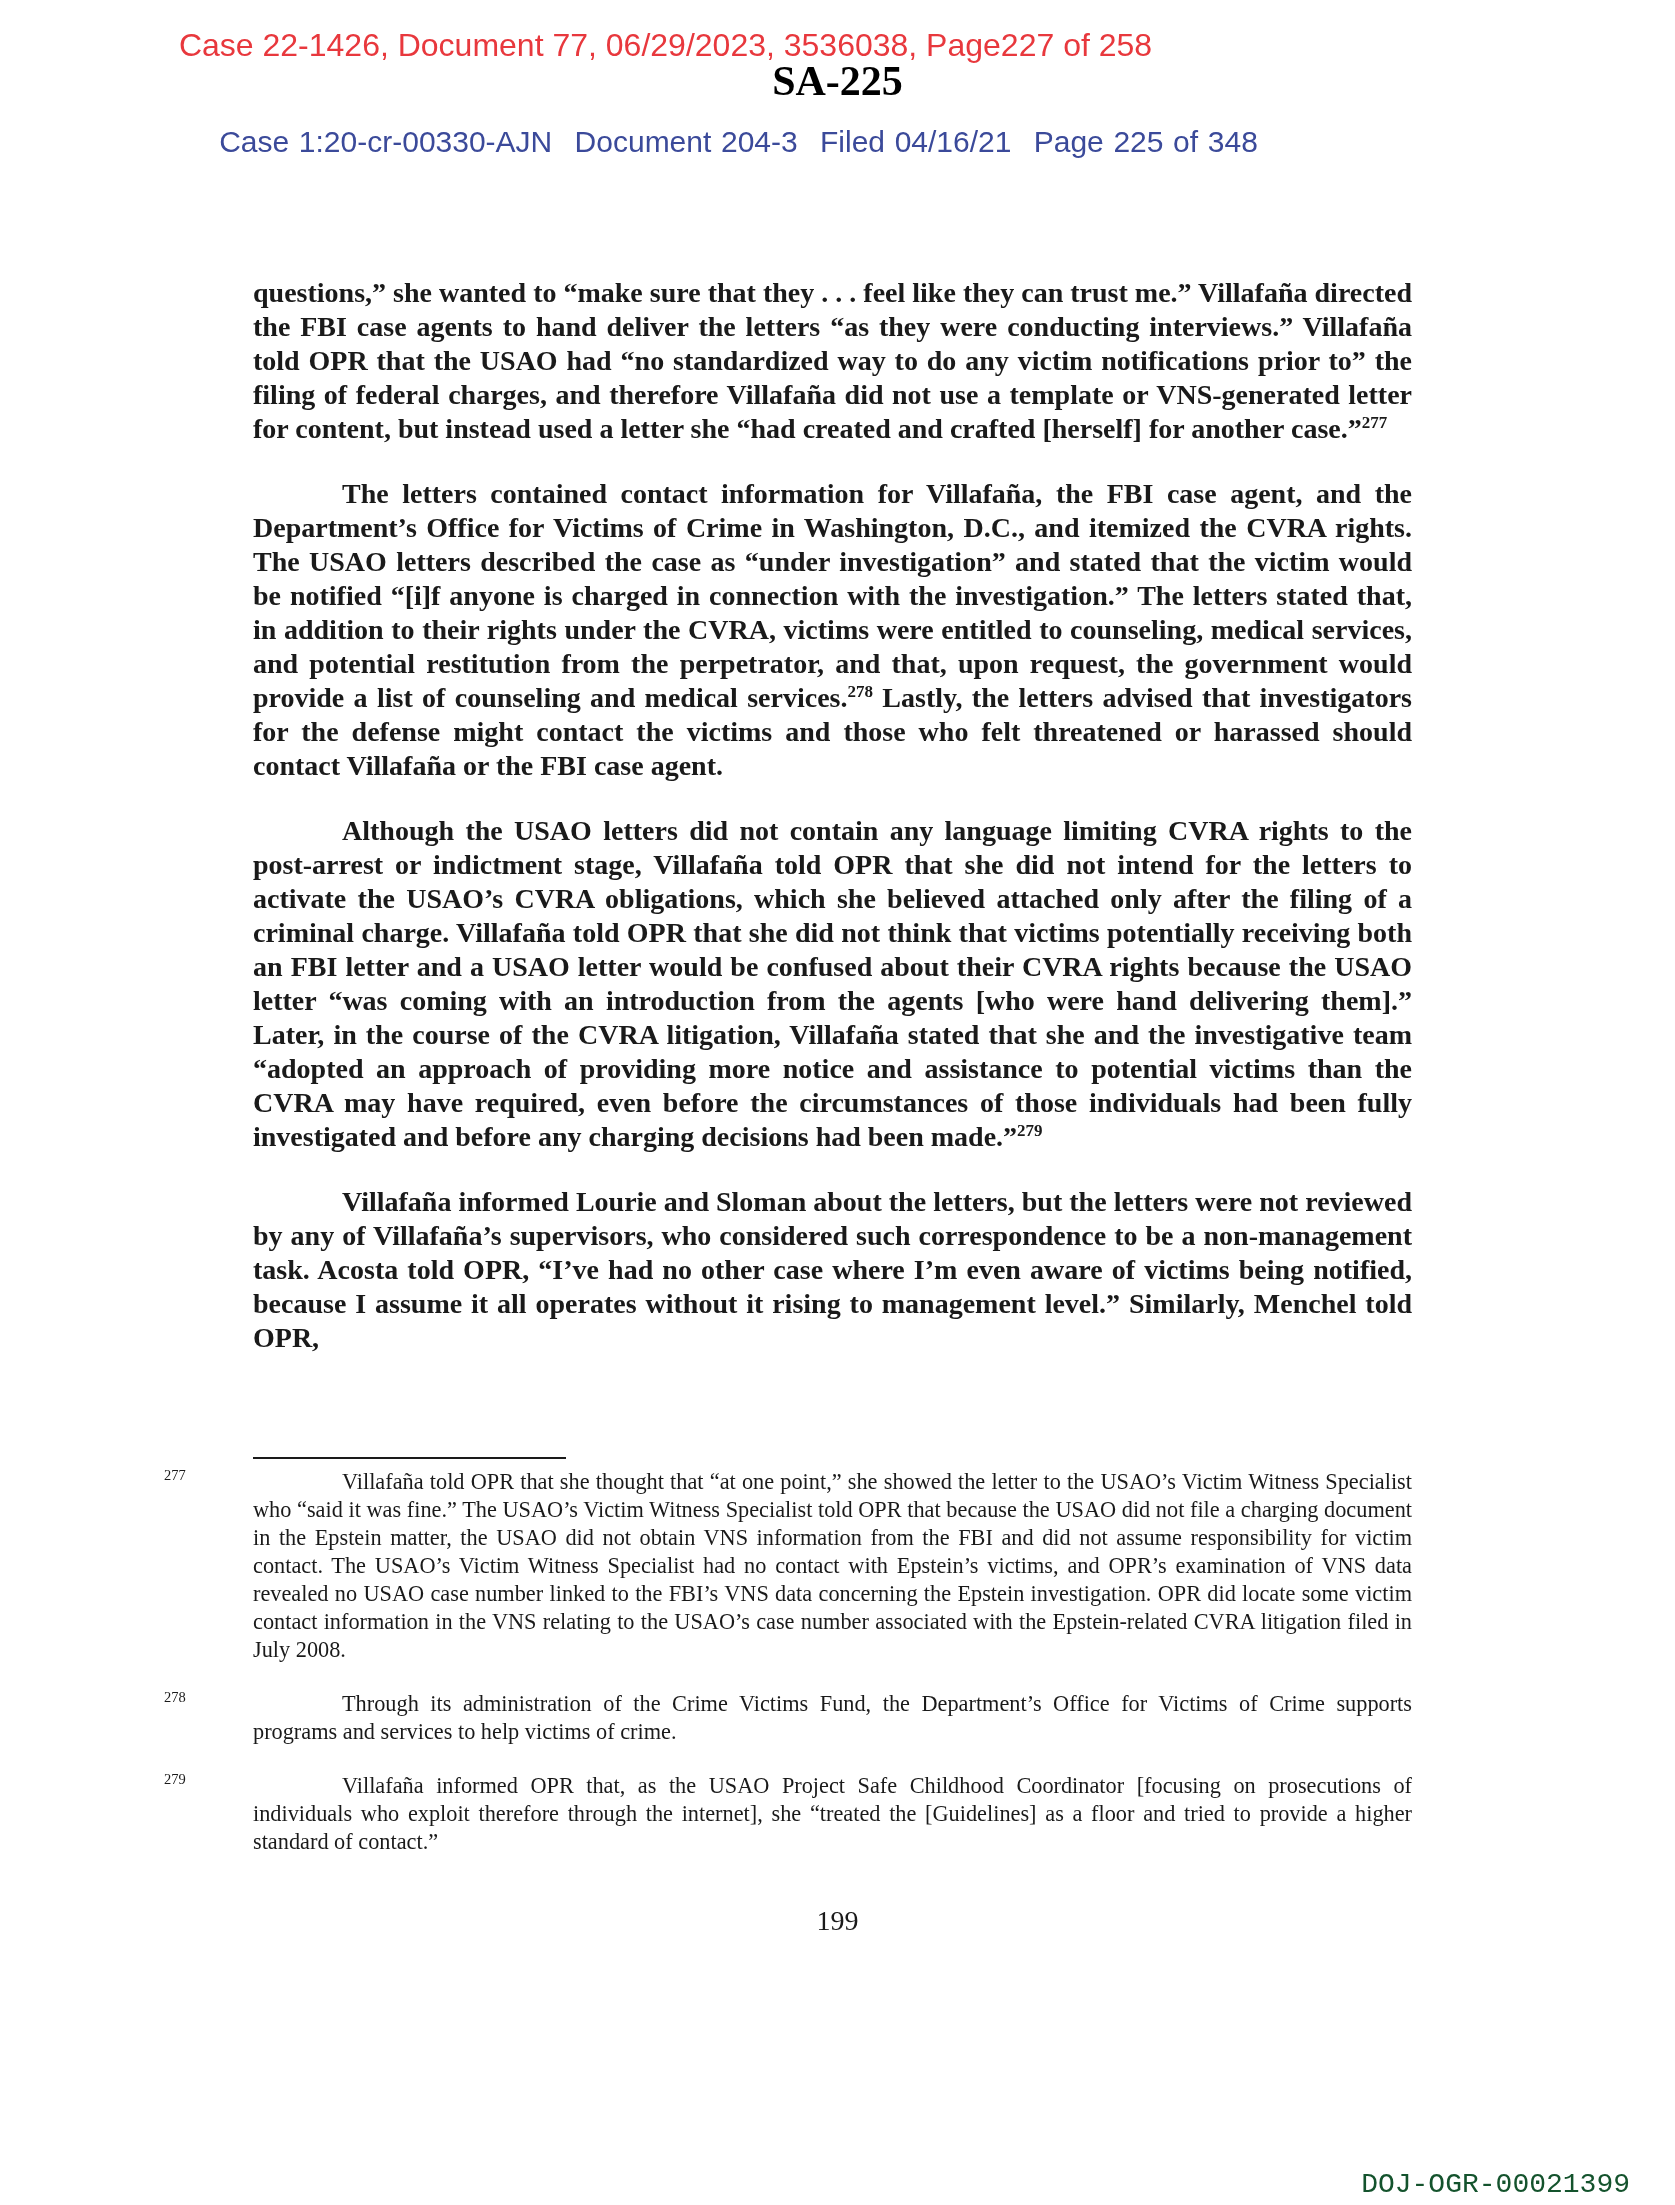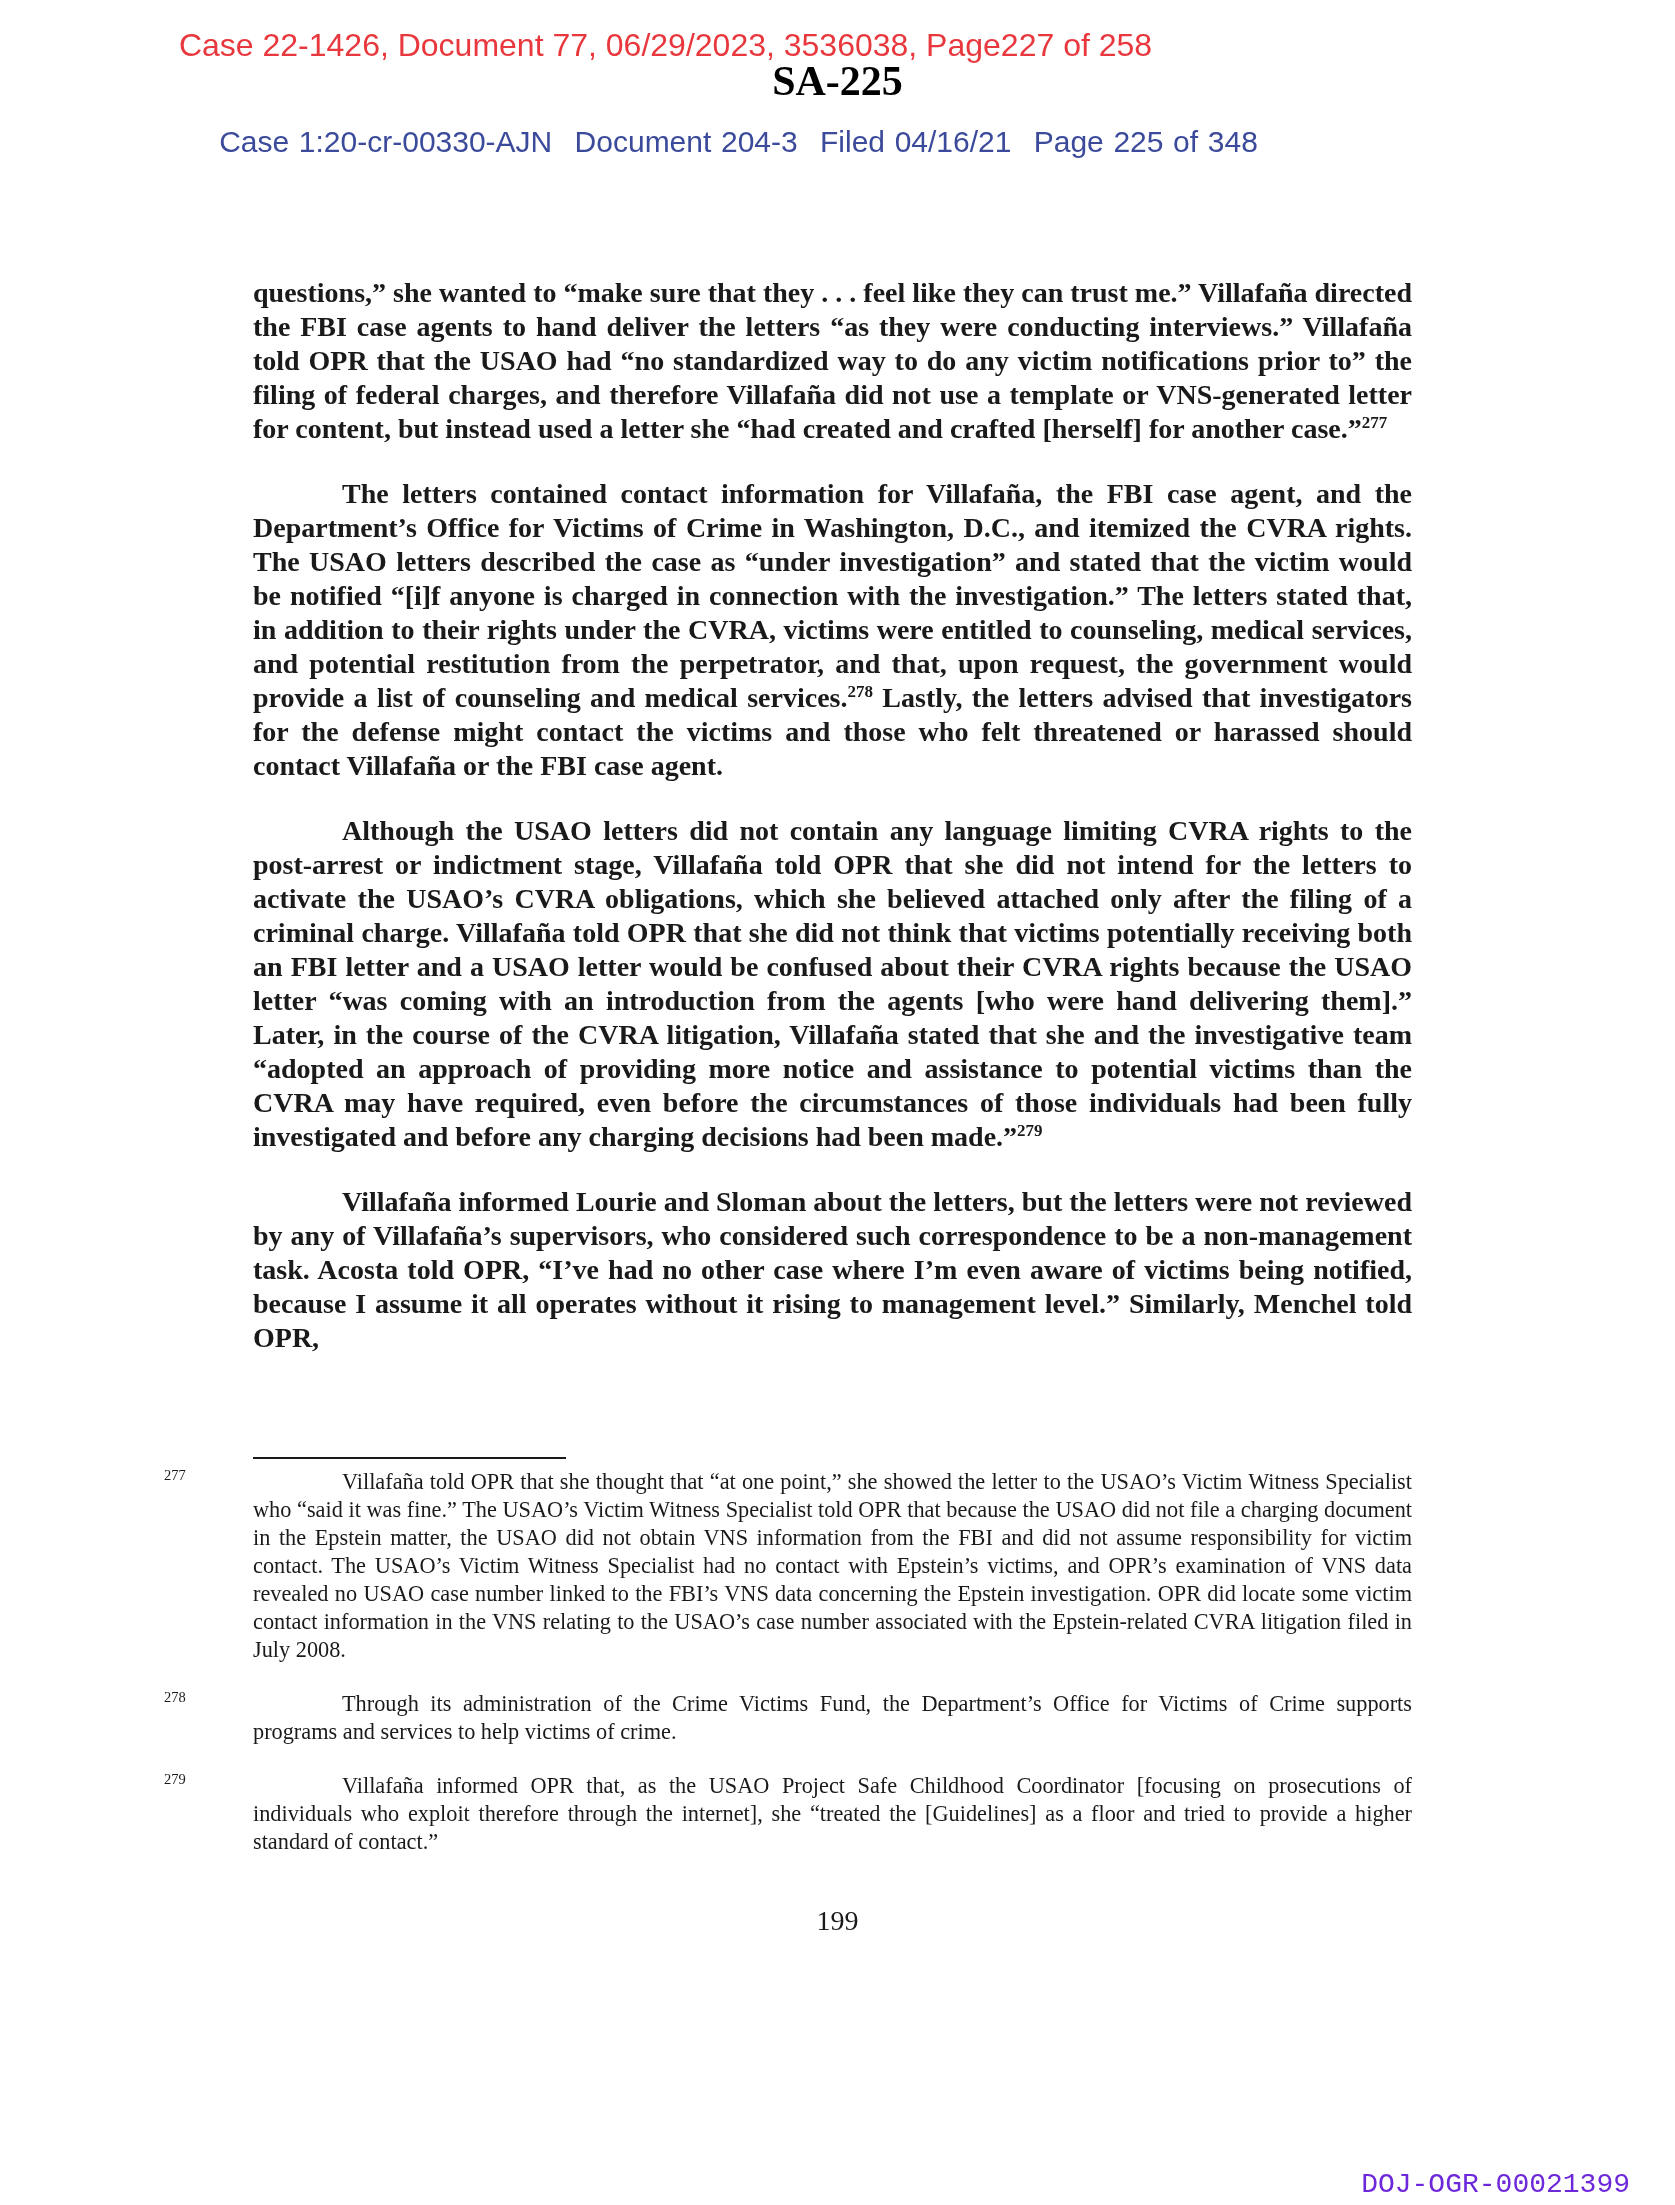--- a/index.html
+++ b/index.html
@@ -109,21 +109,21 @@
       width: 1675px;
       text-align: center;
       font-size: 28px;
     }
     .bates {
       position: absolute;
       top: 2169px;
       right: 45px;
       font-family: "Liberation Mono", "DejaVu Sans Mono", monospace;
       font-size: 28px;
-      color: #6d28d9;
+      color: #14532d;
     }
   </style>
 </head>
 <body>
 
 <div class="stamp-red">Case 22-1426, Document 77, 06/29/2023, 3536038, Page227 of 258</div>
 <div class="sa-label">SA-225</div>
 <div class="stamp-blue">
   <span>Case 1:20-cr-00330-AJN</span><span>Document 204-3</span><span>Filed 04/16/21</span><span>Page 225 of 348</span>
 </div>

